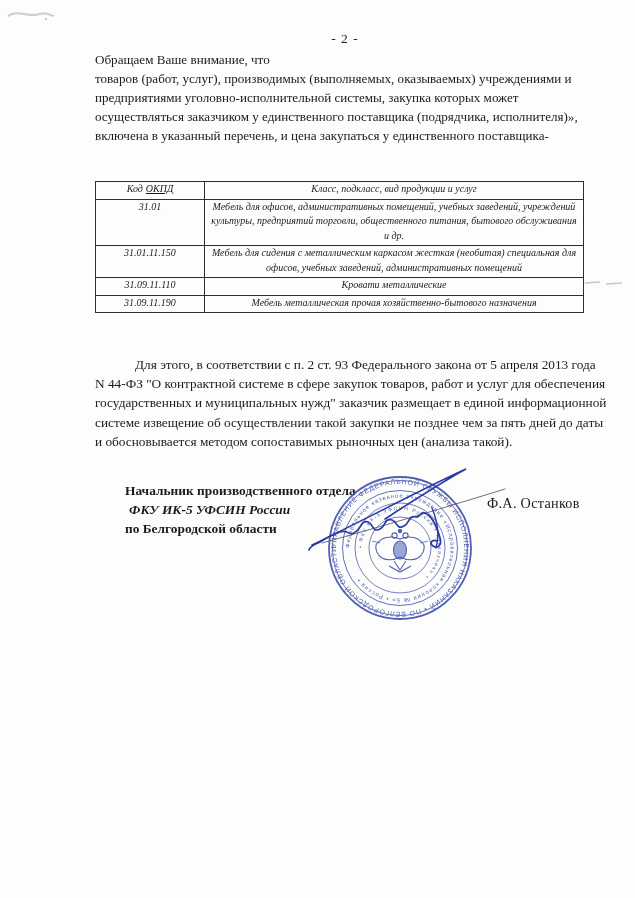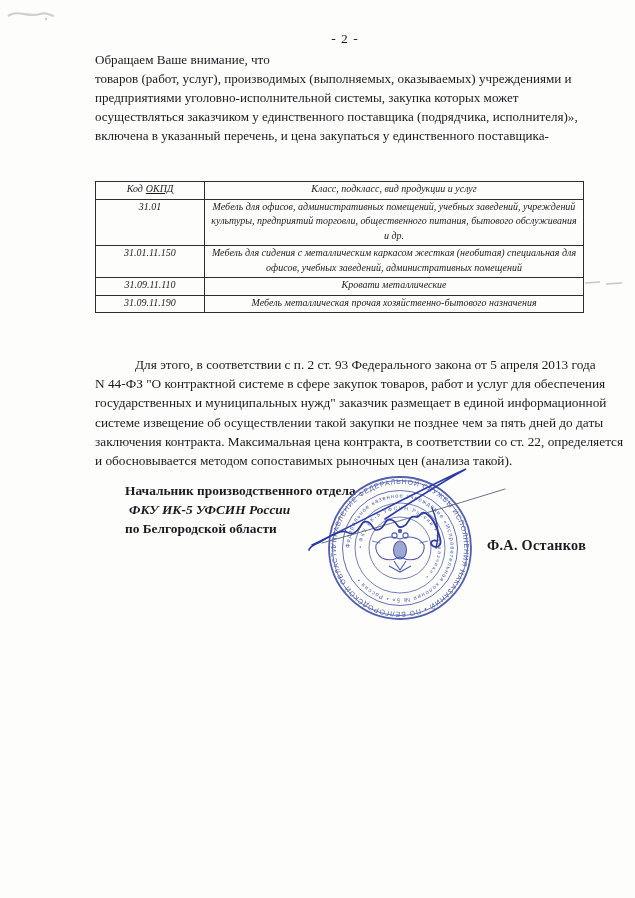--- a/index.html
+++ b/index.html
@@ -37,22 +37,22 @@
   .okpd-table .u { text-decoration:underline; margin-left:3px; }
   
   .body-par { position:absolute; left:95px; top:327px; width:492px;
               font-size:13.3px; line-height:19.2px;margin-top:28px; }
   .body-par .line { white-space:nowrap; }
   .body-par .indent { padding-left:40px; }
   
   .sig-titles { position:absolute; left:96px; top:482px;
                 font-weight:bold; font-size:13.4px; line-height:18.8px;margin-left:29px; }
   .sig-titles .l2 { padding-left:4px;font-style:italic; }
-  .sig-name { position:absolute; left:487px; top:537px;
-              font-weight:bold; font-size:14.2px; letter-spacing:.3px; }
+  .sig-name { position:absolute; left:487px; top:495px;
+              font-weight:normal; font-size:14.2px; letter-spacing:.3px; }
   .stamp-svg { position:absolute; left:325px; top:473px; opacity:.93; }
   .sign-svg  { position:absolute; left:290px; top:450px; }
   .smudge-svg{ position:absolute; left:4px; top:4px; }
   .artifact  { position:absolute; left:584px; top:280px; width:40px; height:6px; }
 </style>
 </head>
 <body>
 
 <div class="page">
 
@@ -100,21 +100,20 @@
       <td>Мебель металлическая прочая хозяйственно-бытового назначения</td>
     </tr>
   </tbody>
     </table>
 
   <div class="body-par">
     <div class="line indent">Для этого, в соответствии с п. 2 ст. 93 Федерального закона от 5 апреля 2013 года</div>
     <div class="line">N 44-ФЗ "О контрактной системе в сфере закупок товаров, работ и услуг для обеспечения</div>
     <div class="line">государственных и муниципальных нужд" заказчик размещает в единой информационной</div>
     <div class="line">системе извещение об осуществлении такой закупки не позднее чем за пять дней до даты</div>
-    <div class="line">заключения контракта. Максимальная цена контракта, в соответствии со ст. 22, определяется</div>
     <div class="line">и обосновывается методом сопоставимых рыночных цен (анализа такой).</div>
   </div>
 
   <div class="sig-titles">
     <div>Начальник производственного отдела</div>
     <div class="l2">ФКУ ИК-5 УФСИН России</div>
     <div>по Белгородской области</div>
   </div>
 
   <svg class="stamp-svg" width="150" height="150" viewBox="0 0 150 150">

